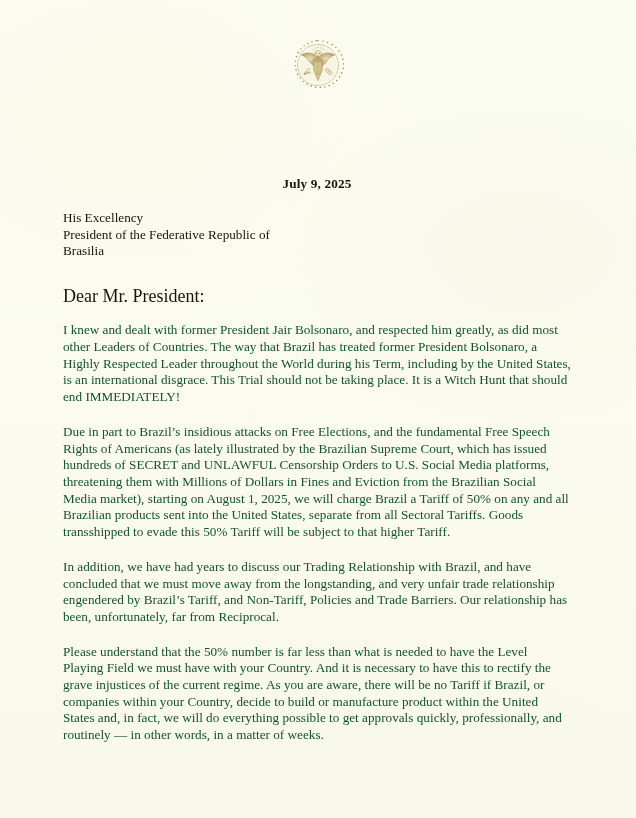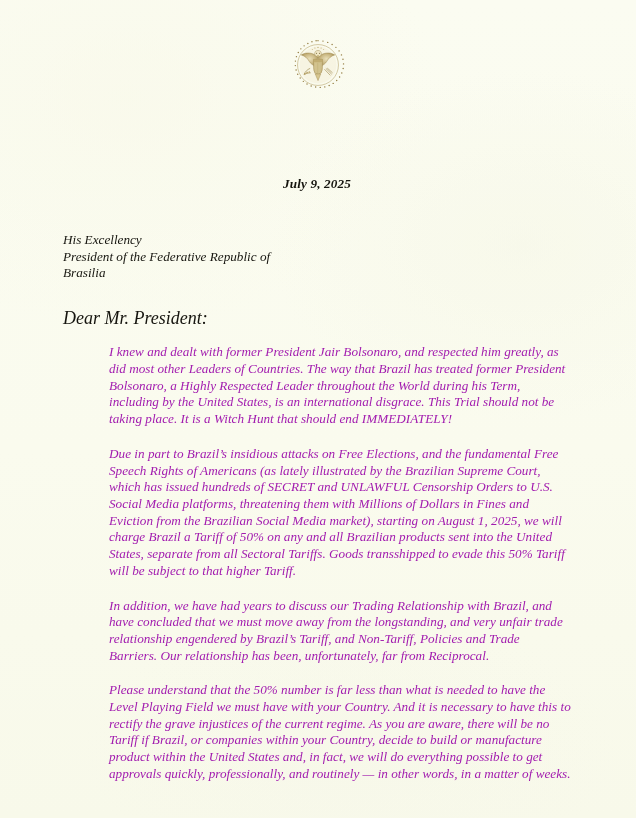--- a/index.html
+++ b/index.html
@@ -27,21 +27,20 @@
       radial-gradient(ellipse 60% 25% at 55% 92%, rgba(246,247,233,0.5), rgba(251,252,240,0) 70%),
       linear-gradient(180deg, #fbfcf1 0%, #fafbee 55%, #f8f9ea 100%);
     pointer-events: none;
   }
 
   .page {
     position: relative;
     width: 636px;
     height: 818px;
     box-sizing: border-box;
-    font-style: italic;
   }
 
   
   .letterhead {
     text-align: center;
     padding-top: 34px;
   }
 
   .seal-wrap {
     display: flex;
@@ -88,44 +87,43 @@
   .date-line {
     margin-top: 176px;
     text-align: center;
     font-size: 13.2px;
     font-weight: 600;
     letter-spacing: 0.15px;
     color: #16150f;
   }
 
   .address-block {
-    margin-top: 40px;
+    margin-top: 18px;
     font-size: 13.2px;
     line-height: 16.6px;
     color: #16150f;
   }
   .address-block .indented {
     padding-left: 14px;
   }
 
   .salutation {
     margin-top: 28px;
     font-size: 18px;
     line-height: 16.6px;
     color: #16150f;
   }
 
   .para {
     margin-top: 18px;
     font-size: 13.2px;
     line-height: 16.7px;
     text-align: left;
-    color: #a21caf;
+    color: #14532d;
     letter-spacing: 0.01px;
-    margin-left: 46px;
   }
 
   .para:first-of-type {
     margin-top: 18px;
   }
 </style>
 </head>
 <body>
 
 <div class="page">

